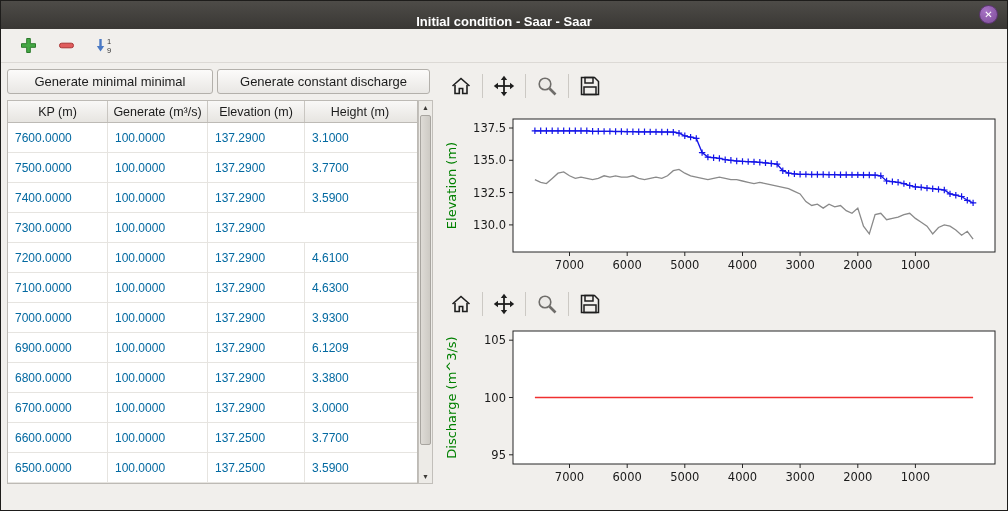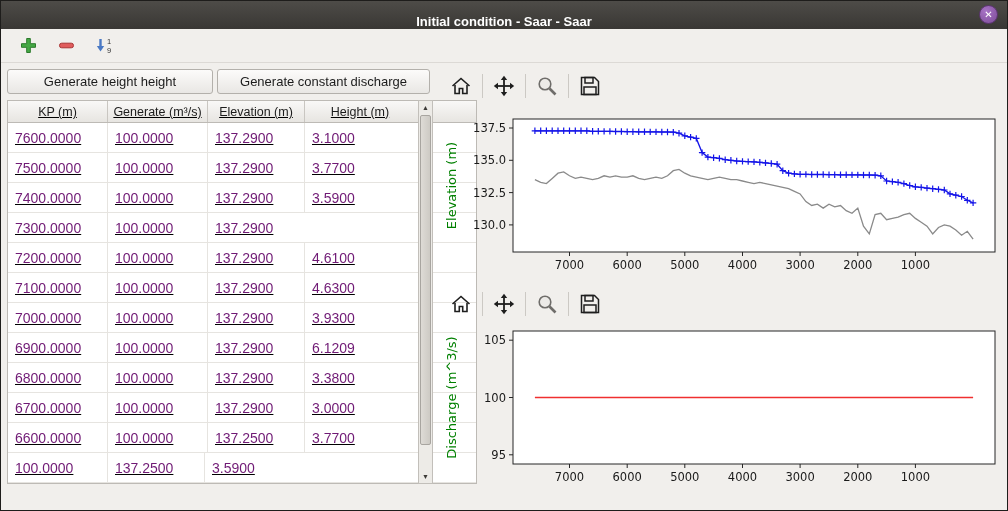--- a/index.html
+++ b/index.html
@@ -16,27 +16,27 @@
   .toolbar{position:absolute;top:28px;left:0;right:0;height:33px;background:#f1efec;border-bottom:1px solid #dcd9d5;display:flex;align-items:center;gap:12px;padding-left:14px;}
   .tool-btn{width:26px;height:26px;border:none;background:transparent;display:flex;align-items:center;justify-content:center;cursor:pointer;padding:0;}
 
   
   .gen-btn{position:absolute;height:25px;background:linear-gradient(#fcfbfa,#e9e7e4);border:1px solid #b3b0ab;border-radius:3px;
     font-size:13px;color:#1c1c1c;display:flex;align-items:center;justify-content:center;cursor:pointer;box-sizing:border-box;font-family:"Liberation Sans",sans-serif;}
   #btn-min-height{left:6px;top:68px;width:206px;}
   #btn-const-discharge{left:216px;top:68px;width:213px;}
 
   
-  .table-wrap{position:absolute;left:6px;top:99px;width:470px;text-decoration:underline;}
+  .table-wrap{position:absolute;left:6px;top:99px;width:411px;}
   .thead{display:flex;height:23px;background:linear-gradient(#f9f8f7,#e7e5e1);border:1px solid #bdbab5;box-sizing:border-box;}
   .th{display:flex;align-items:center;justify-content:center;font-size:12.5px;color:#1c1c1c;border-right:1px solid #c9c6c1;box-sizing:border-box;}
   .th:last-child{border-right:none;}
   .tbody{border:1px solid #bdbab5;border-top:none;background:#ffffff;box-sizing:border-box;}
   .tr{display:flex;height:30px;background:#ffffff;border-bottom:1px solid #e6e4e0;box-sizing:border-box;}
-  .td{display:flex;align-items:center;padding-left:7px;font-size:14px;color:#701a75;border-right:1px solid #e6e4e0;box-sizing:border-box;}
+  .td{display:flex;align-items:center;padding-left:7px;font-size:12px;color:#0369a1;border-right:1px solid #e6e4e0;box-sizing:border-box;}
   .td:last-child{border-right:none;}
   .c0{flex:0 0 100px;} .c1{flex:0 0 100px;} .c2{flex:0 0 97px;} .c3{flex:0 0 110px;}
 
   
   .vscroll{position:absolute;left:417px;top:99px;width:15px;height:384px;background:#edebe7;border:1px solid #c2bfba;box-sizing:border-box;}
   .sb-btn{position:absolute;left:0;width:13px;height:13px;display:flex;align-items:center;justify-content:center;font-size:7px;color:#3c3a37;cursor:pointer;}
   .sb-up{top:0;} .sb-down{bottom:0;}
   .sb-thumb{position:absolute;left:1px;top:14px;width:11px;height:330px;background:linear-gradient(90deg,#dedbd6,#cdcac4);border:1px solid #a8a5a0;border-radius:2px;cursor:grab;box-sizing:border-box;}
 
   
@@ -75,21 +75,21 @@
     <button class="tool-btn">
       <svg width="19" height="19" viewBox="0 0 19 19">
         <line x1="5.5" y1="3" x2="5.5" y2="11" stroke="#4a79c4" stroke-width="2.4"></line>
         <path d="M1.8 10 L9.2 10 L5.5 15.5 Z" fill="#4a79c4"></path>
         <text x="12" y="7.5" font-size="7.5" fill="#333">1</text>
         <text x="12" y="17" font-size="7.5" fill="#333">9</text>
       </svg>
     </button>
   </div>
 
-  <button class="gen-btn" id="btn-min-height">Generate height height</button>
+  <button class="gen-btn" id="btn-min-height">Generate minimal minimal</button>
   <button class="gen-btn" id="btn-const-discharge">Generate constant discharge</button>
 
   <div class="table-wrap">
     <div class="thead">
       <span class="th c0">KP (m)</span>
       <span class="th c1">Generate (m³/s)</span>
       <span class="th c2">Elevation (m)</span>
       <span class="th c3">Height (m)</span>
     </div>
     <div class="tbody" id="table-body">
@@ -152,20 +152,21 @@
           <span class="td c2">137.2900</span>
           <span class="td c3">3.0000</span>
         </div>
         <div class="tr">
           <span class="td c0">6600.0000</span>
           <span class="td c1">100.0000</span>
           <span class="td c2">137.2500</span>
           <span class="td c3">3.7700</span>
         </div>
         <div class="tr">
+          <span class="td c0">6500.0000</span>
           <span class="td c1">100.0000</span>
           <span class="td c2">137.2500</span>
           <span class="td c3">3.5900</span>
         </div>
       </div>
   </div>
 
   <div class="vscroll">
     <div class="sb-btn sb-up">▲</div>
     <div class="sb-thumb"></div>

